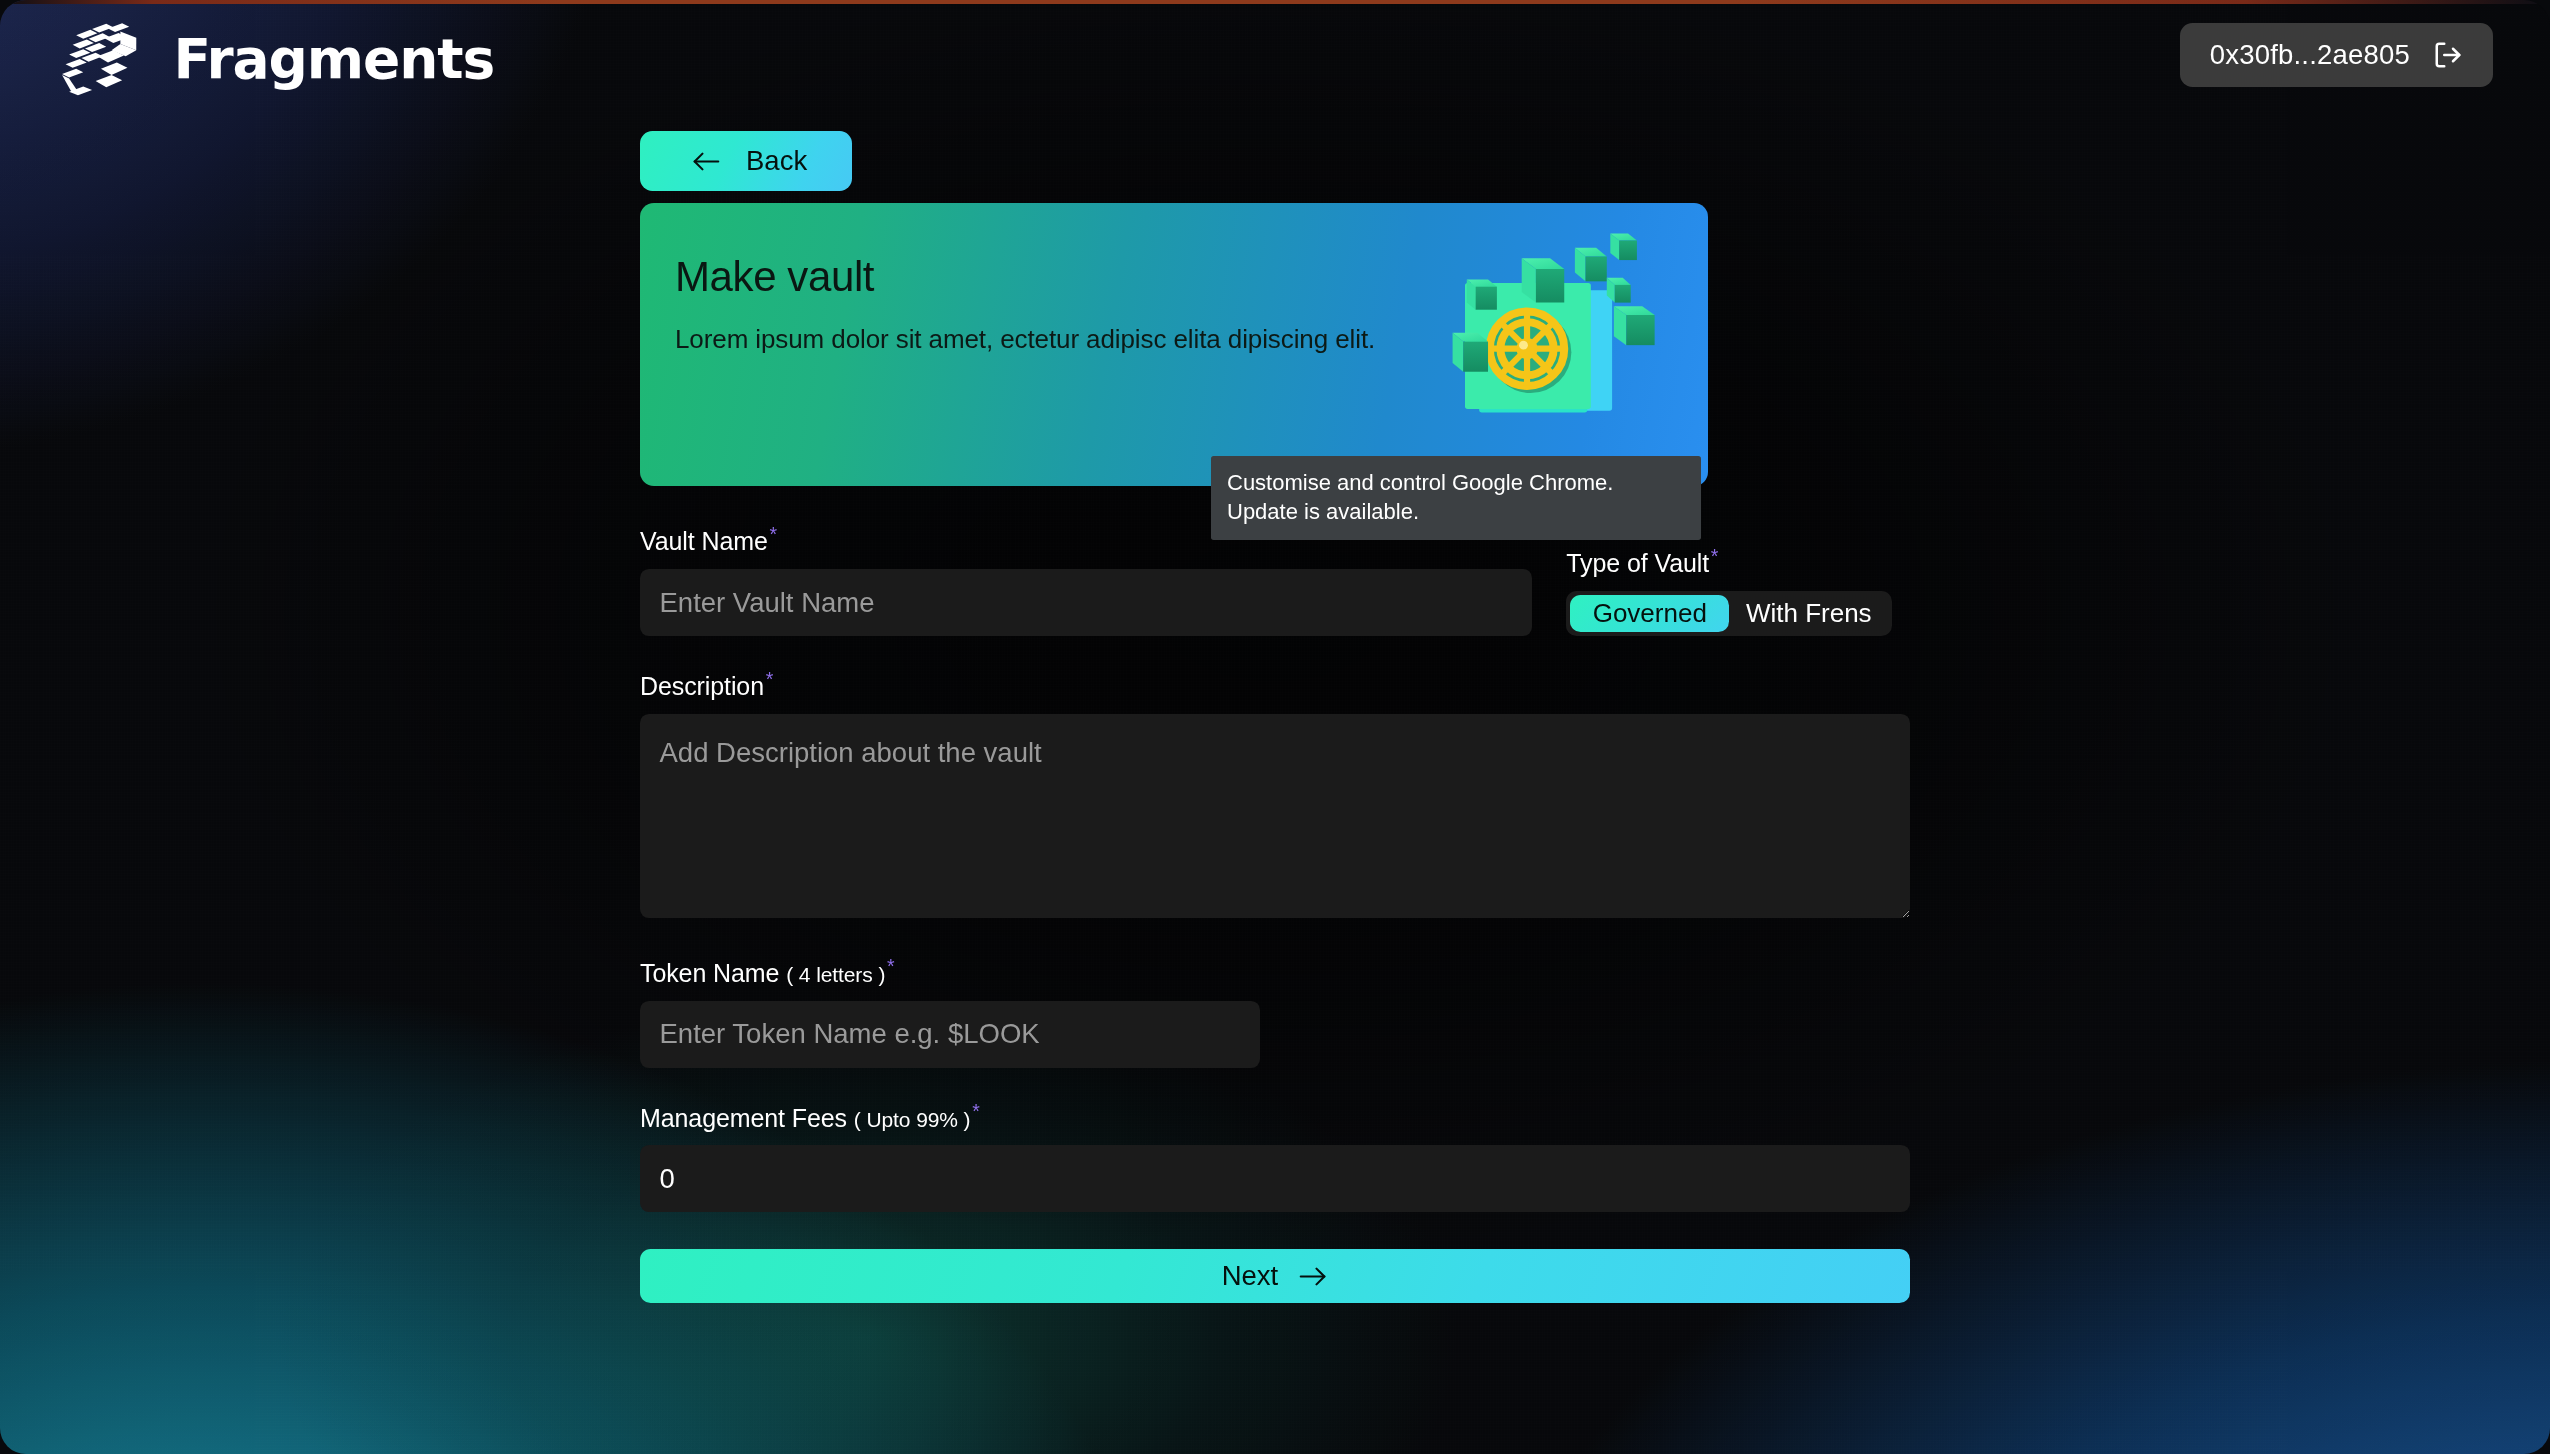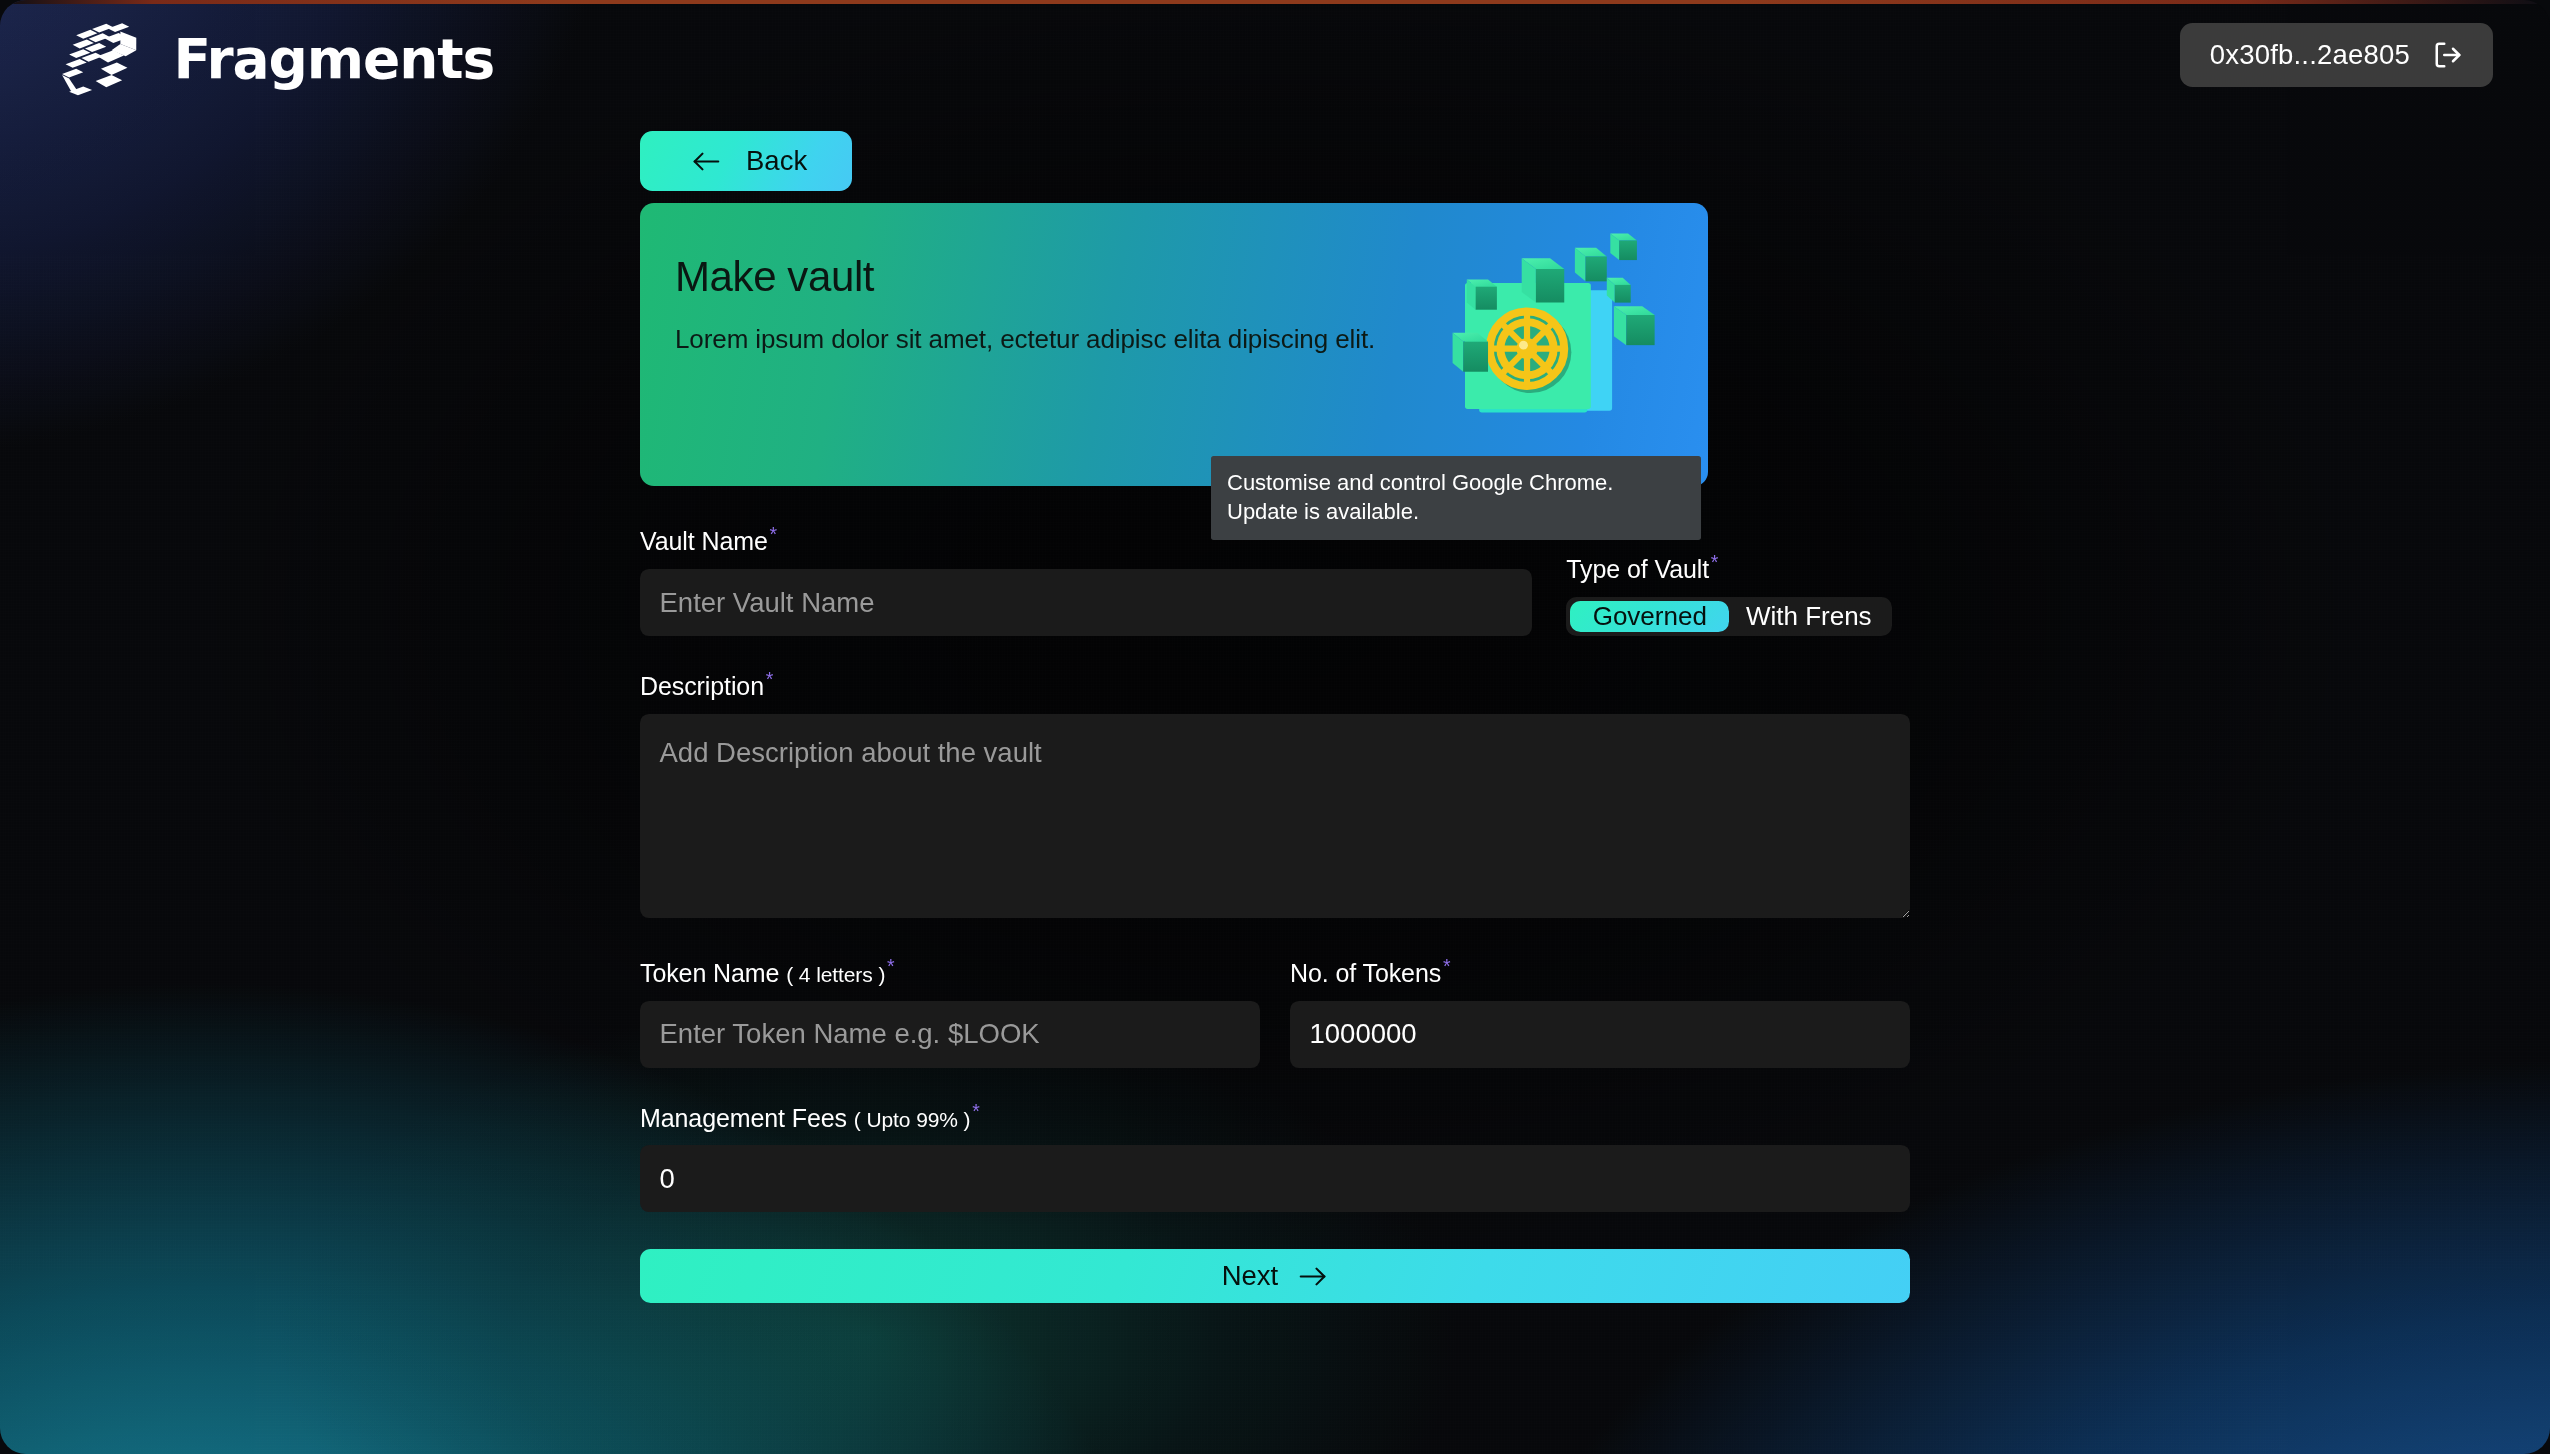--- a/index.html
+++ b/index.html
@@ -149,21 +149,21 @@
     padding: 21px 19.5px; height: 204px; resize: vertical;
     line-height: 1.3;
   }
 
   .f-vaultname { width: 893px; }
   .gap-sm { width: 34px; }
   .f-typevault { width: 344px; }
 
   .toggle {
     display: flex; background: #1b1b1b; border-radius: 10.6px;
-    padding: 4px; width: 326px; height: 39px; overflow: hidden;
+    padding: 4px; width: 326px; height: 45px; overflow: hidden;
   }
   .toggle-btn {
     flex: 1; border: none; cursor: pointer; font-size: 26px;
     font-family: "Liberation Sans", sans-serif;
     display: flex; align-items: center; justify-content: center;
     background: transparent; color: #ffffff; border-radius: 10.6px;
   }
   .toggle-btn.active {
     background: linear-gradient(135deg, #2ff1c1 0%, #34e4d4 45%, #41d4ef 100%);
     color: #05110e;
@@ -356,26 +356,20 @@
         <div class="field f-tokenname">
           <div class="label">
             <span>Token Name</span>
             <span class="hint">( 4 letters )</span><span class="req">*</span>
           </div>
           <input class="input" type="text" placeholder="Enter Token Name e.g. $LOOK" style="">
         </div>
 
         <div class="gap-md"></div>
 
-        <div class="field f-numtokens">
-          <div class="label">
-            <span>No. of Tokens</span><span class="req">*</span>
-          </div>
-          <input class="input" type="text" value="1000000" style="">
-        </div>
       </div>
 
       <div class="row row-fees">
         <div class="field f-fees">
           <div class="label">
             <span>Management Fees</span>
             <span class="hint">( Upto 99% )</span><span class="req">*</span>
           </div>
           <input class="input" type="text" value="0" style="">
         </div>

